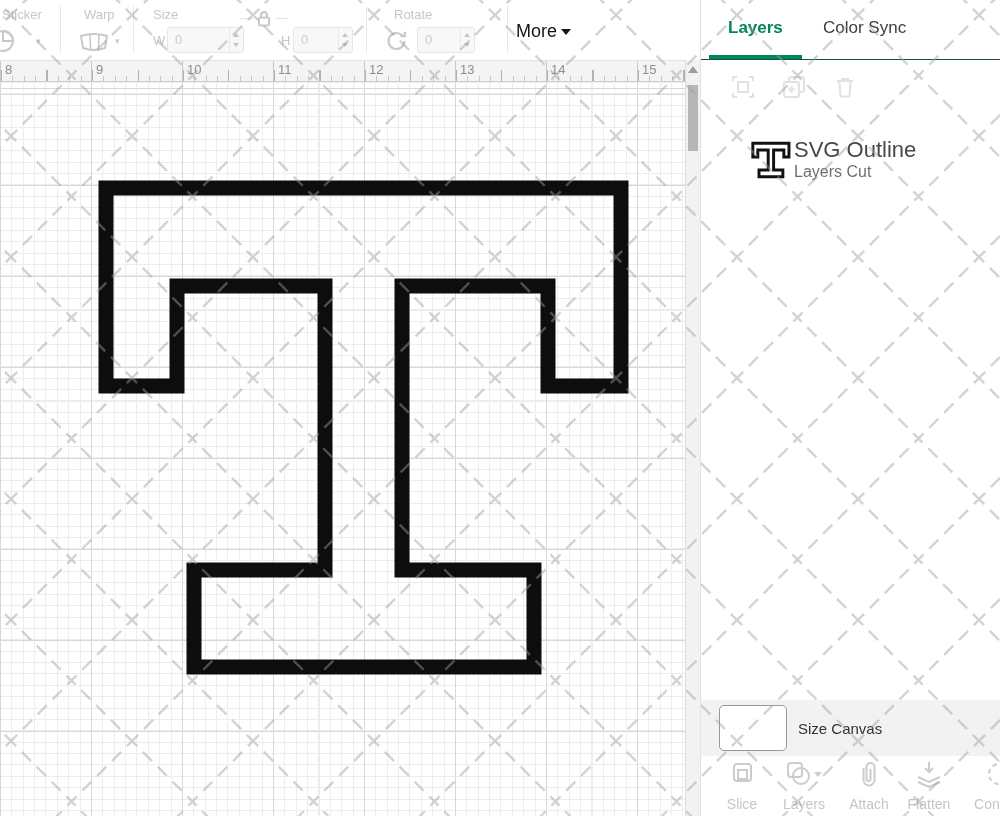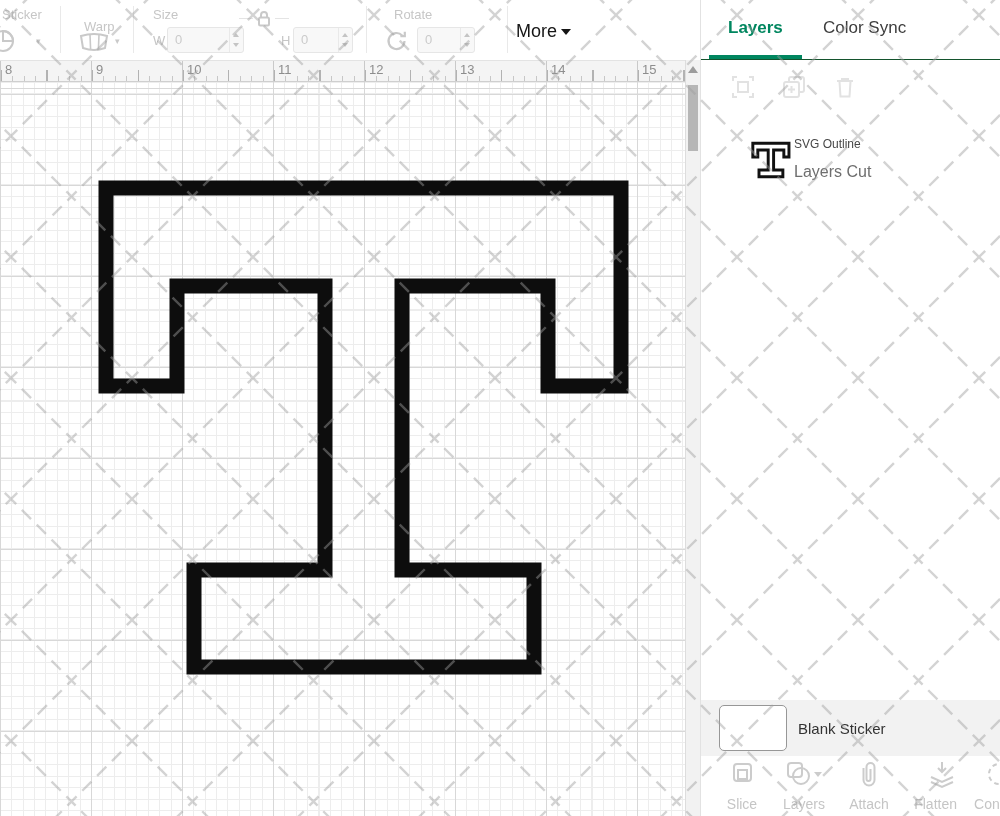--- a/index.html
+++ b/index.html
@@ -57,21 +57,21 @@
   .panel{position:absolute;left:700px;top:0;width:300px;height:816px;background:#fff;
          border-left:1px solid #e2e2e2;box-sizing:border-box;overflow:hidden;}
   .tabs{position:absolute;left:0;top:0;right:0;height:59px;border-bottom:1px solid #14532d;}
   .tab{position:absolute;top:18px;font-size:17px;cursor:pointer;}
   .tab.active{font-weight:700;}
   .tab-underline{position:absolute;left:8px;bottom:0;width:93px;height:4px;}
   .panel-icons{position:absolute;left:0;top:59px;right:0;height:42px;}
   .picon{position:absolute;top:16px;width:24px;height:24px;cursor:pointer;}
   .layer-row{position:absolute;left:0;top:126px;right:0;height:66px;cursor:pointer;}
   .layer-thumb{position:absolute;left:50px;top:14px;width:40px;height:40px;}
-  .layer-title{position:absolute;left:93px;top:11px;font-size:12px;color:#474747;}
+  .layer-title{position:absolute;left:93px;top:11px;font-size:22px;color:#474747;}
   .layer-sub{position:absolute;left:93px;top:37px;font-size:16px;color:#6e6e6e;}
   .canvas-row{position:absolute;left:0;top:700px;right:0;height:56px;background:#f2f2f2;}
   .swatch{position:absolute;left:18px;top:5px;width:68px;height:46px;background:#fff;
           border:1px solid #979797;border-radius:5px;box-sizing:border-box;cursor:pointer;}
   .canvas-row-label{position:absolute;left:97px;top:20px;font-size:15px;color:#333;}
   .actionbar{position:absolute;left:0;bottom:0;right:0;height:60px;background:#fff;}
   .act{position:absolute;top:4px;text-align:center;cursor:pointer;}
   .act .alabel{display:block;margin-top:2px;font-size:14px;color:#c5c5c5;white-space:nowrap;}
   .act svg{display:inline-block;}
 
@@ -87,21 +87,21 @@
 
     <span class="tb-label" style="left:2px;">Sticker</span>
     <svg style="position:absolute;left:-10px;top:28px;" width="28" height="26" viewBox="0 0 28 26">
       <circle cx="13" cy="13" r="10" fill="none" stroke="#c9c9c9" stroke-width="2"></circle>
       <path d="M13 3 A10 10 0 0 1 23 13 L13 13 Z" fill="none" stroke="#c9c9c9" stroke-width="2"></path>
     </svg>
     <span class="caret" style="left:36px;top:36px;">▾</span>
 
     <div class="tb-div" style="left:60px;"></div>
 
-    <span class="tb-label" style="left:84px;margin-top:12px;">Warp</span>
+    <span class="tb-label" style="left:84px;">Warp</span>
     <svg style="position:absolute;left:78px;top:31px;" width="32" height="22" viewBox="0 0 32 22">
       <path d="M3 5 Q16 1 29 5 L27 17 Q16 21 5 17 Z" fill="none" stroke="#c9c9c9" stroke-width="2"></path>
       <path d="M12 3.6 L12.6 18.4 M21 3.6 L20.4 18.4" stroke="#c9c9c9" stroke-width="1.6" fill="none"></path>
     </svg>
     <span class="caret" style="left:115px;top:36px;">▾</span>
 
     <div class="tb-div" style="left:133px;"></div>
 
     <span class="tb-label" style="left:153px;">Size</span>
     <span class="wh-lbl" style="left:153px;">W</span>
@@ -214,21 +214,21 @@
     <div class="layer-row">
       <svg class="layer-thumb" viewBox="80 80 570 532">
         <polygon points="106,106 621,106 621,304 548,304 548,204 402,204 402,488 534,488 534,585 194,585 194,488 325,488 325,204 177,204 177,304 106,304" fill="none" stroke="#111" stroke-width="42" stroke-miterlimit="12"></polygon>
       </svg>
       <span class="layer-title">SVG Outline</span>
       <span class="layer-sub">Layers Cut</span>
     </div>
 
     <div class="canvas-row">
       <div class="swatch"></div>
-      <span class="canvas-row-label">Blank Sticker</span>
+      <span class="canvas-row-label">Size Canvas</span>
     </div>
 
     <div class="actionbar">
       <div class="act" style="left:16px;width:50px;">
         <svg width="28" height="30" viewBox="0 0 28 30">
           <rect x="6" y="4" width="17" height="17" rx="3" fill="none" stroke="#cccccc" stroke-width="2"></rect>
           <rect x="10" y="10" width="9" height="9" fill="none" stroke="#cccccc" stroke-width="2"></rect>
         </svg>
         <span class="alabel">Slice</span>
       </div>
@@ -239,21 +239,21 @@
           <path d="M30 12 l4 5 4-5 z" fill="#cccccc"></path>
         </svg>
         <span class="alabel">Layers</span>
       </div>
       <div class="act" style="left:140px;width:56px;">
         <svg width="30" height="30" viewBox="0 0 30 30">
           <path d="M9.5 8 v12 a5.5 5.5 0 0 0 11 0 V7 a4 4 0 0 0 -8 0 v12 a2 2 0 0 0 4 0 V9" fill="none" stroke="#cccccc" stroke-width="2"></path>
         </svg>
         <span class="alabel">Attach</span>
       </div>
-      <div class="act" style="left:200px;width:56px;text-align:right;">
+      <div class="act" style="left:200px;width:56px;">
         <svg width="30" height="30" viewBox="0 0 30 30">
           <path d="M15 2 v9 M11 8 l4 4 4-4" fill="none" stroke="#cccccc" stroke-width="2"></path>
           <path d="M4 17 l11 5 11-5 M4 22 l11 5 11-5" fill="none" stroke="#cccccc" stroke-width="2"></path>
         </svg>
         <span class="alabel">Flatten</span>
       </div>
       <div class="act" style="left:268px;width:60px;">
         <svg width="30" height="30" viewBox="0 0 30 30">
           <circle cx="15" cy="14" r="10" fill="none" stroke="#cccccc" stroke-width="2" stroke-dasharray="4.5 3.5"></circle>
         </svg>

